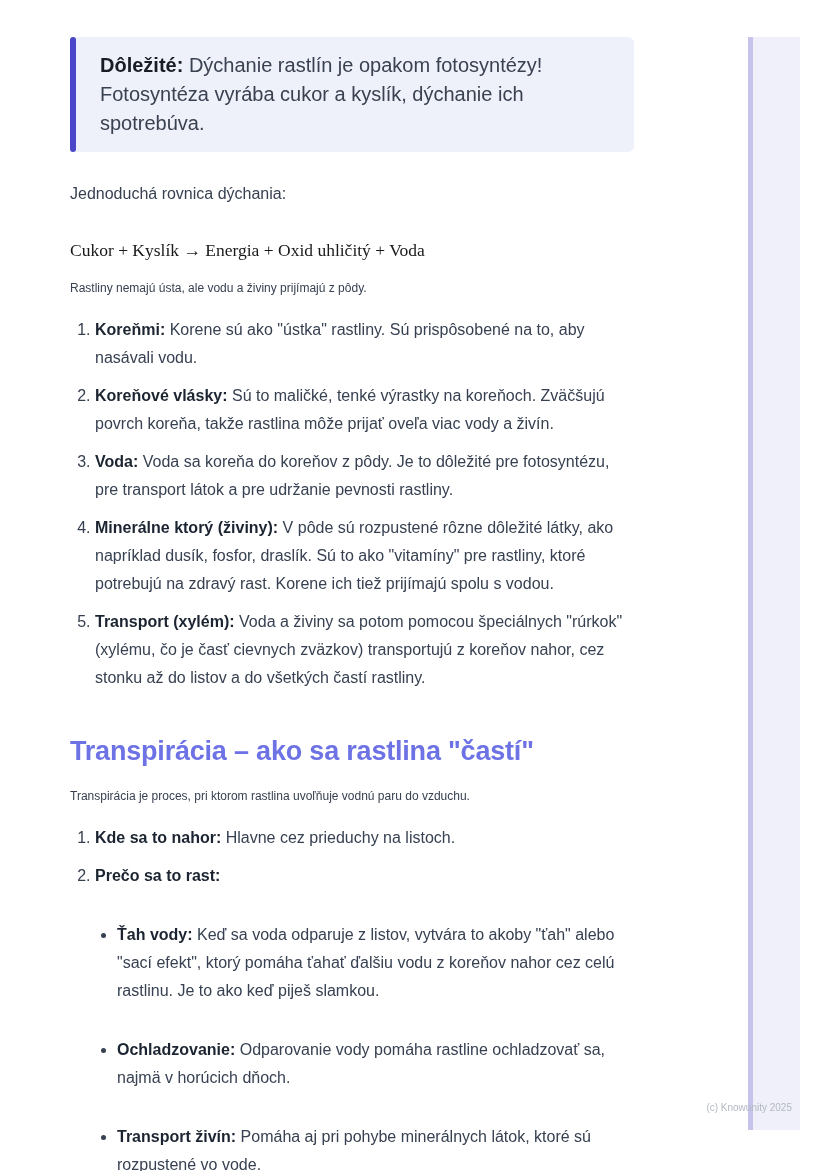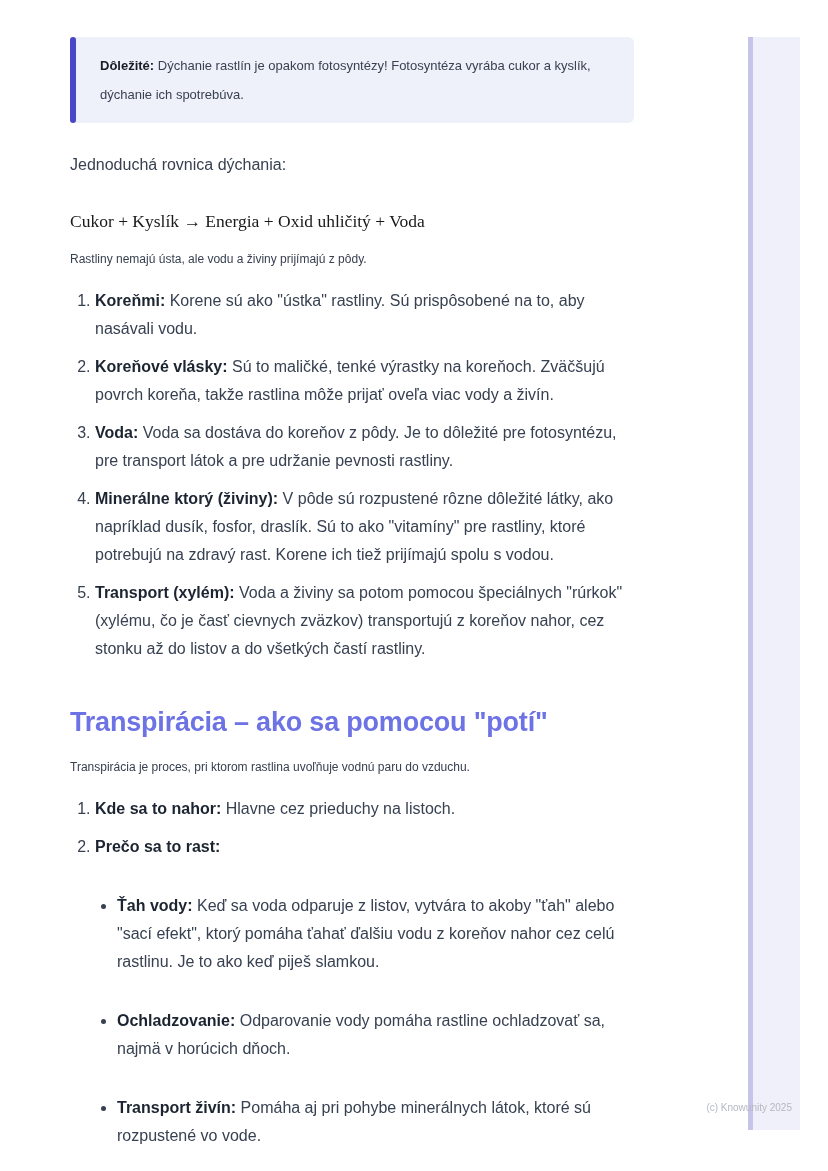--- a/index.html
+++ b/index.html
@@ -38,21 +38,21 @@
   }
   .callout-bar{
     position:absolute;
     left:0;top:0;bottom:0;
     width:6px;
     background:#4b45c8;
     border-radius:6px;
   }
   .callout p{
     margin:0;
-    font-size:13px;
+    font-size:20px;
     line-height:29px;
     color:#3a4150;
   }
   .callout strong{color:#181c25;}
   
   .lead{margin:30px 0 0;font-size:16px;line-height:24px;color:#374151;}
   .equation{
     margin:34px 0 0;
     text-align:left;
     font-family:"Liberation Serif","DejaVu Serif",serif;
@@ -110,26 +110,26 @@
   <p class="lead">Jednoduchá rovnica dýchania:</p>
 
   <div class="equation">Cukor + Kyslík → Energia + Oxid uhličitý + Voda</div>
 
 
   <p class="section-intro">Rastliny nemajú ústa, ale vodu a živiny prijímajú z pôdy.</p>
 
   <ol>
     <li><strong>Koreňmi:</strong> <span>Korene sú ako "ústka" rastliny. Sú prispôsobené na to, aby nasávali vodu.</span></li>
     <li><strong>Koreňové vlásky:</strong> <span>Sú to maličké, tenké výrastky na koreňoch. Zväčšujú povrch koreňa, takže rastlina môže prijať oveľa viac vody a živín.</span></li>
-    <li><strong>Voda:</strong> <span>Voda sa dostáva do koreňov z pôdy. Je to dôležité pre fotosyntézu, pre transport látok a pre udržanie pevnosti rastliny.</span></li>
+    <li><strong>Voda:</strong> <span>Voda sa koreňa do koreňov z pôdy. Je to dôležité pre fotosyntézu, pre transport látok a pre udržanie pevnosti rastliny.</span></li>
     <li><strong>Minerálne ktorý (živiny):</strong> <span>V pôde sú rozpustené rôzne dôležité látky, ako napríklad dusík, fosfor, draslík. Sú to ako "vitamíny" pre rastliny, ktoré potrebujú na zdravý rast. Korene ich tiež prijímajú spolu s vodou.</span></li>
     <li><strong>Transport (xylém):</strong> <span>Voda a živiny sa potom pomocou špeciálnych "rúrkok" (xylému, čo je časť cievnych zväzkov) transportujú z koreňov nahor, cez stonku až do listov a do všetkých častí rastliny.</span></li>
   </ol>
 
-  <h2>Transpirácia – ako sa pomocou "potí"</h2>
+  <h2>Transpirácia – ako sa rastlina "častí"</h2>
 
   <p class="section-intro">Transpirácia je proces, pri ktorom rastlina uvoľňuje vodnú paru do vzduchu.</p>
 
   <ol>
     <li><strong>Kde sa to nahor:</strong> <span>Hlavne cez prieduchy na listoch.</span></li>
     <li><strong>Prečo sa to rast:</strong>
       <ul>
         <li><strong>Ťah vody:</strong> <span>Keď sa voda odparuje z listov, vytvára to akoby "ťah" alebo "sací efekt", ktorý pomáha ťahať ďalšiu vodu z koreňov nahor cez celú rastlinu. Je to ako keď piješ slamkou.</span></li>
         <li><strong>Ochladzovanie:</strong> <span>Odparovanie vody pomáha rastline ochladzovať sa, najmä v horúcich dňoch.</span></li>
         <li><strong>Transport živín:</strong> <span>Pomáha aj pri pohybe minerálnych látok, ktoré sú rozpustené vo vode.</span></li>

